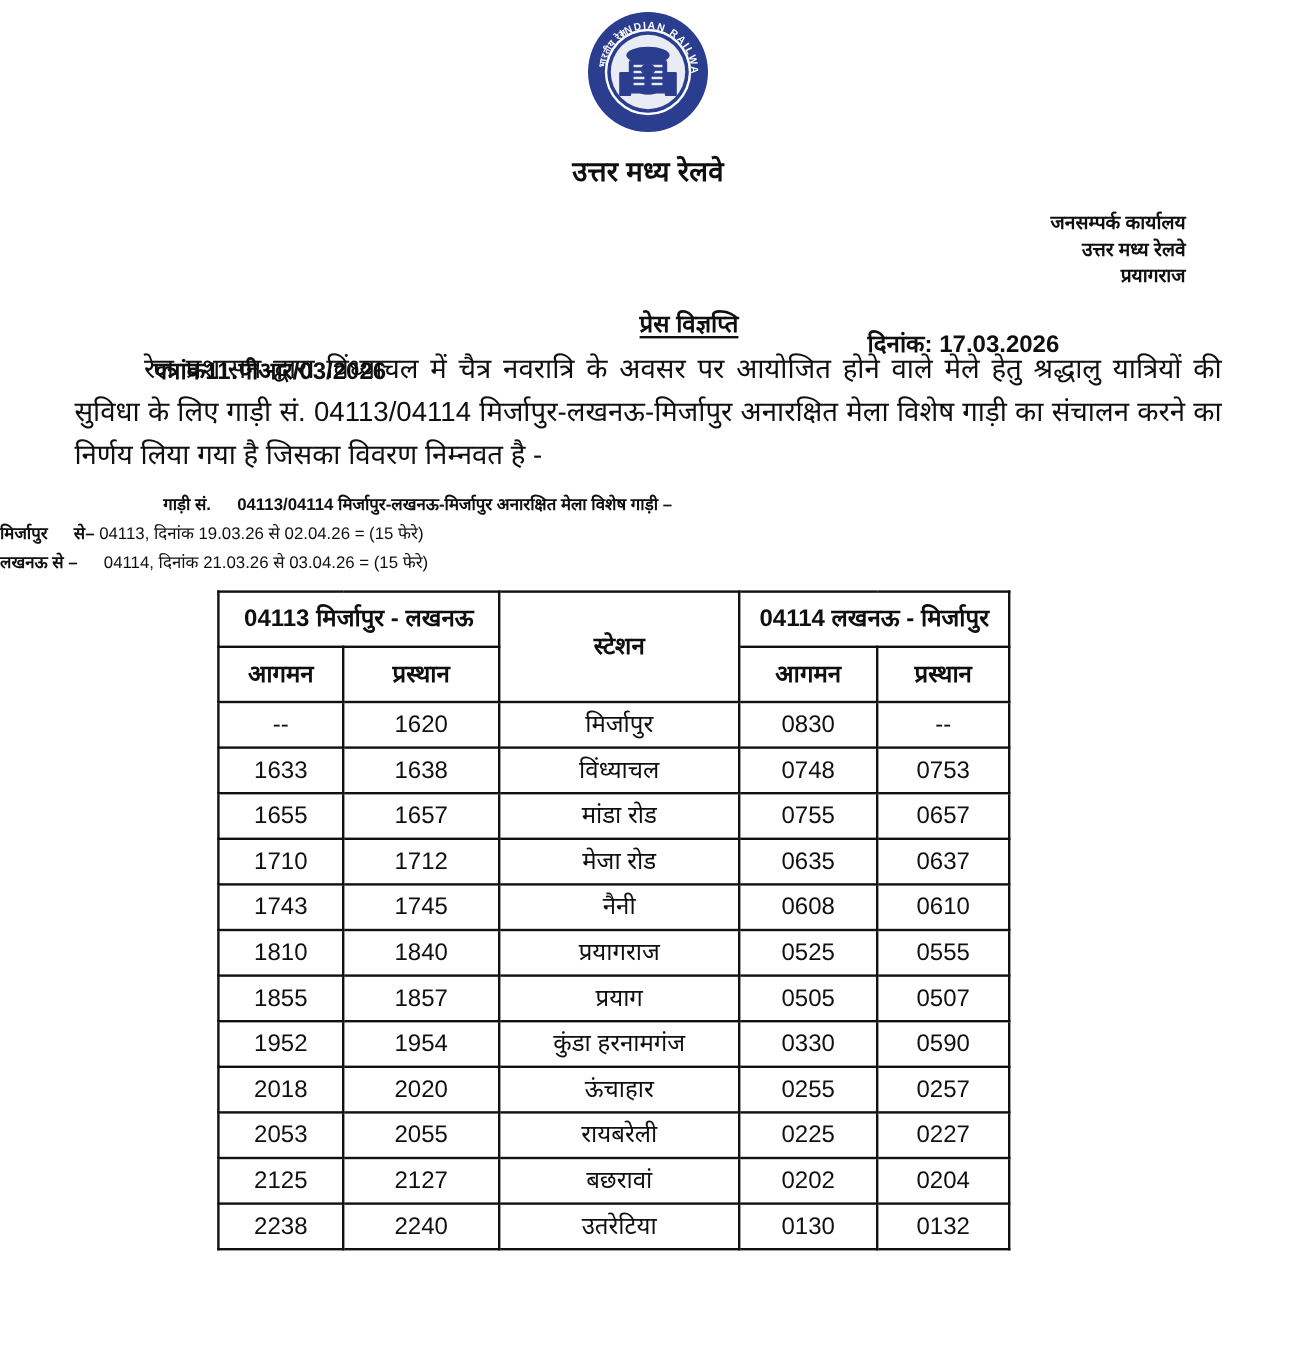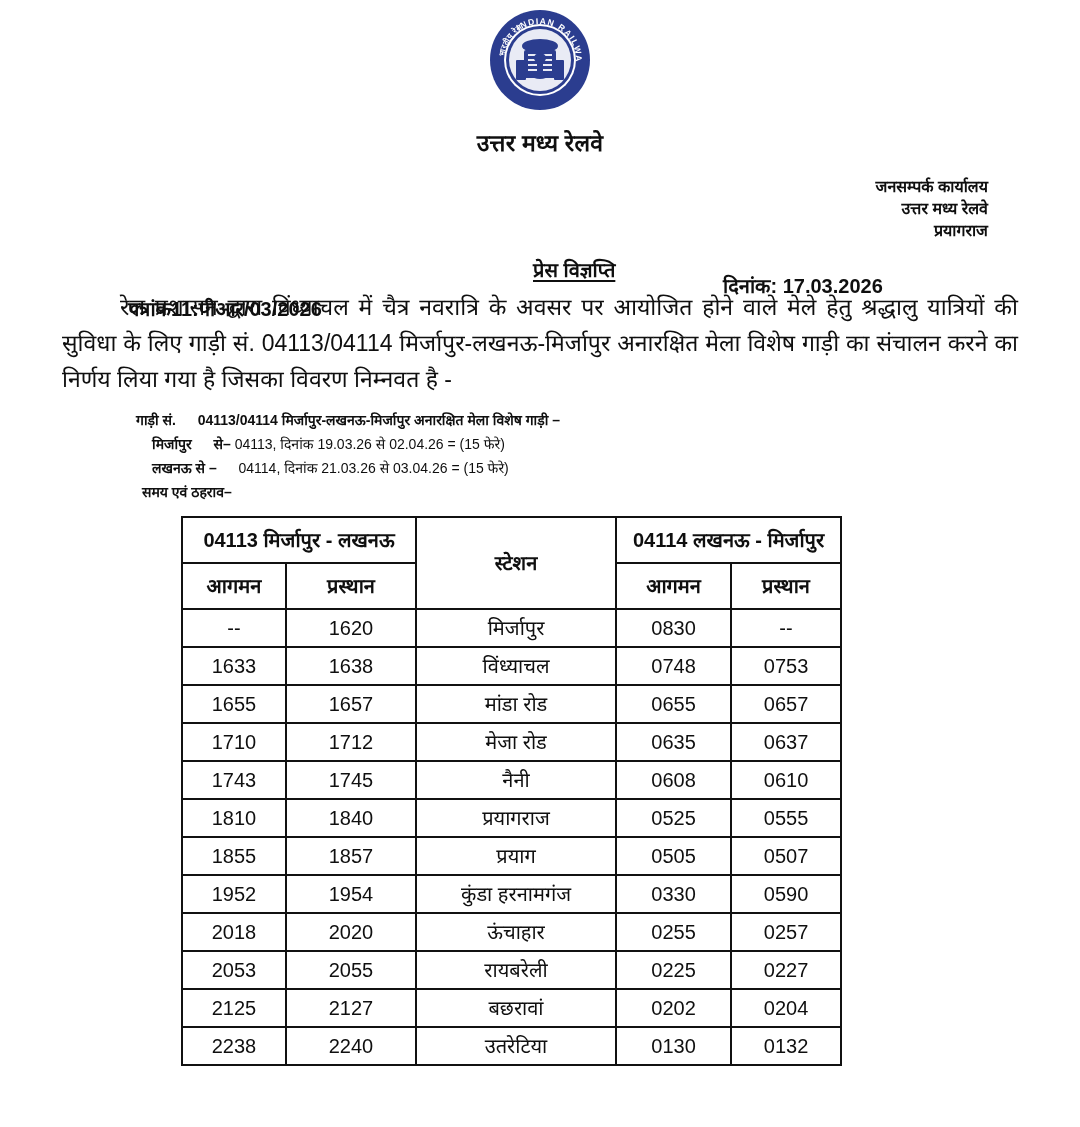--- a/index.html
+++ b/index.html
@@ -72,21 +72,21 @@
   }
 
   
   .details { margin-top: 10px; }
   .dline {
     font-size: 14px;
     line-height: 1.72;
     white-space: nowrap;
   }
   .dline.l0 { padding-left: 136px; font-weight: bold; }
-  .dline.l1 { padding-left: 152px; }
+  .dline.l1 { }
   .dline.l2 { padding-left: 142px; }
   .dline .lbl { font-weight: bold; }
   .dline .val { font-weight: normal; }
   .gap-sm { display: inline-block; width: 14px; }
 
   
   .tbl-wrap { margin-top: 12px; padding-left: 181px; }
   table.sched {
     border-collapse: collapse;
     table-layout: fixed;
@@ -190,23 +190,20 @@
     <span class="val">04113, दिनांक 19.03.26 से 02.04.26 = (15 फेरे)</span>
   </div>
 
   <div class="dline l1">
     <span class="lbl">लखनऊ से –</span>
     <span class="gap-sm"></span>
     <span class="val">04114, दिनांक 21.03.26 से 03.04.26 = (15 फेरे)</span>
   </div>
 
 
-  <div class="dline l2">
-    <span class="lbl">समय एवं ठहराव–</span>
-  </div>
 </div>
 
 <div class="tbl-wrap">
   <table class="sched">
     <colgroup>
       <col class="c-arr">
         <col class="c-dep">
         <col class="c-stn">
         <col class="c-arr2">
         <col class="c-dep2">
@@ -236,21 +233,21 @@
           <td>1633</td>
           <td>1638</td>
           <td>विंध्याचल</td>
           <td>0748</td>
           <td>0753</td>
         </tr>
         <tr>
           <td>1655</td>
           <td>1657</td>
           <td>मांडा रोड</td>
-          <td>0655</td>
+          <td>0755</td>
           <td>0657</td>
         </tr>
         <tr>
           <td>1710</td>
           <td>1712</td>
           <td>मेजा रोड</td>
           <td>0635</td>
           <td>0637</td>
         </tr>
         <tr>

